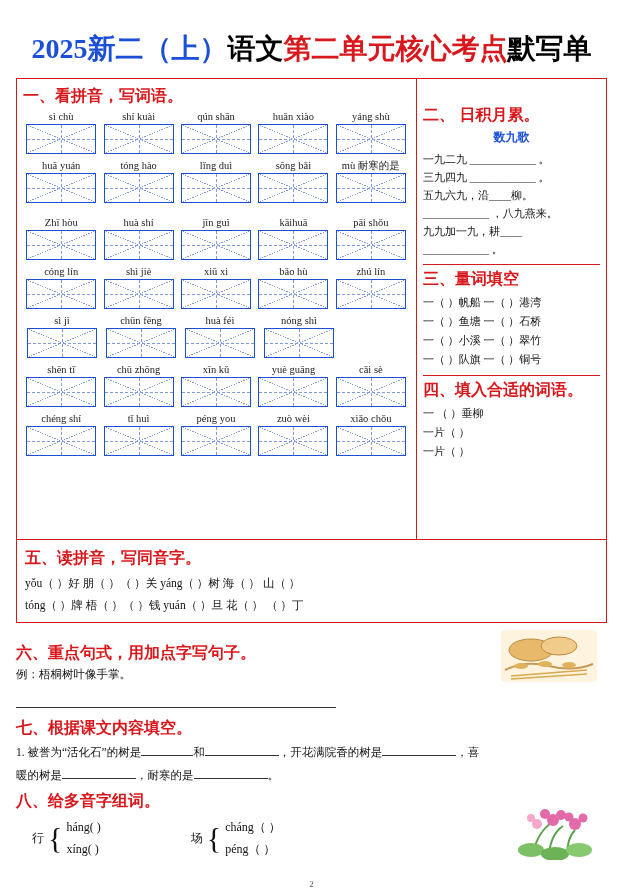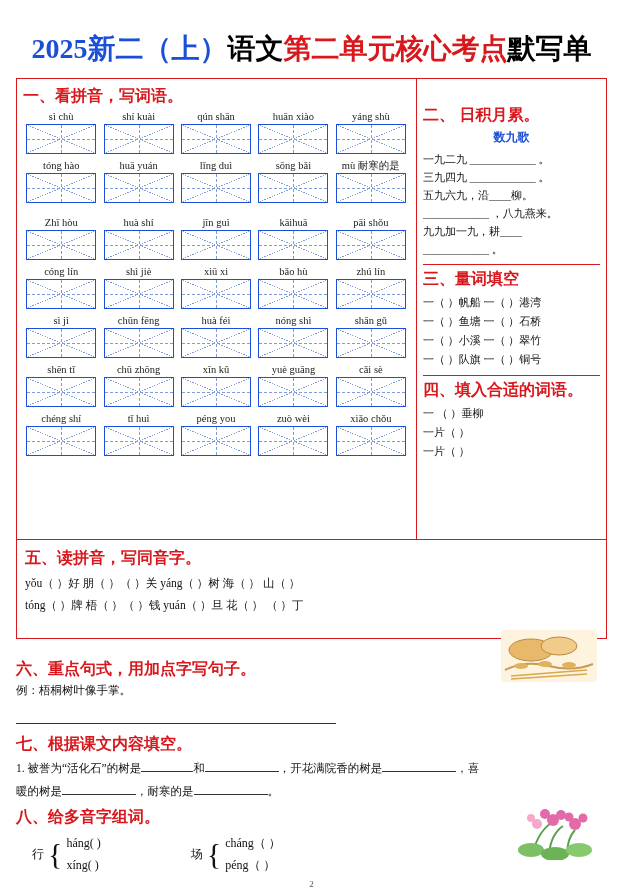--- a/index.html
+++ b/index.html
@@ -65,21 +65,21 @@
   .gap{height:8px;}
 
   
   .songtitle{color:#1b4fd8;font-weight:bold;font-size:12px;text-align:center;margin:2px 0 4px 0;font-family:"Liberation Serif",serif;}
   .songline{font-size:11px;line-height:18px;font-family:"Liberation Serif",serif;color:#111;white-space:nowrap;}
 
   .lq{font-size:11px;line-height:19px;font-family:"Liberation Serif",serif;white-space:nowrap;}
   .hr-red{border:0;border-top:1.5px solid #d8181c;margin:6px 0 4px 0;}
 
   
-  .lower{border:1.5px solid #d8181c;border-top:0;box-sizing:border-box;padding:6px 8px 22px 8px;}
+  .lower{border:1.5px solid #d8181c;border-top:0;box-sizing:border-box;padding:6px 8px 6px 8px;}
   .row5{font-size:11.5px;line-height:22px;font-family:"Liberation Serif",serif;white-space:nowrap;}
   .par{font-size:11.5px;font-family:"Liberation Serif",serif;}
 
   .sec6{margin-top:20px;}
   .line-long{display:inline-block;border-bottom:1px solid #333;width:320px;height:12px;}
   .sec7{margin-top:6px;}
   .sec7 p{font-size:11.5px;line-height:20px;margin:3px 0;font-family:"Liberation Serif",serif;}
   .b1{display:inline-block;border-bottom:1px solid #333;width:52px;height:12px;}
   .b2{display:inline-block;border-bottom:1px solid #333;width:74px;height:12px;}
 
@@ -149,34 +149,34 @@
           <div class="pytext">yáng shù</div>
           <div class="tgrid">
               <div class="d1"></div>
               <div class="d2"></div>
             </div>
         </div>
       </div>
 
       <div class="pyrow">
         <div class="pycell">
+          <div class="pytext">huā yuán</div>
+          <div class="tgrid">
+              <div class="d1"></div>
+              <div class="d2"></div>
+            </div>
+        </div>
+        <div class="pycell">
           <div class="pytext">tóng hào</div>
           <div class="tgrid">
               <div class="d1"></div>
               <div class="d2"></div>
             </div>
         </div>
         <div class="pycell">
-          <div class="pytext">huā yuán</div>
-          <div class="tgrid">
-              <div class="d1"></div>
-              <div class="d2"></div>
-            </div>
-        </div>
-        <div class="pycell">
           <div class="pytext">lǐng duì</div>
           <div class="tgrid">
               <div class="d1"></div>
               <div class="d2"></div>
             </div>
         </div>
         <div class="pycell">
           <div class="pytext">sōng bǎi</div>
           <div class="tgrid">
               <div class="d1"></div>
@@ -287,27 +287,20 @@
         </div>
         <div class="pycell">
           <div class="pytext">huà  féi</div>
           <div class="tgrid">
               <div class="d1"></div>
               <div class="d2"></div>
             </div>
         </div>
         <div class="pycell">
           <div class="pytext">nóng shì</div>
-          <div class="tgrid">
-              <div class="d1"></div>
-              <div class="d2"></div>
-            </div>
-        </div>
-        <div class="pycell">
-          <div class="pytext">shān gǔ</div>
           <div class="tgrid">
               <div class="d1"></div>
               <div class="d2"></div>
             </div>
         </div>
       </div>
 
       <div class="pyrow">
         <div class="pycell">
           <div class="pytext">shēn tǐ</div>

